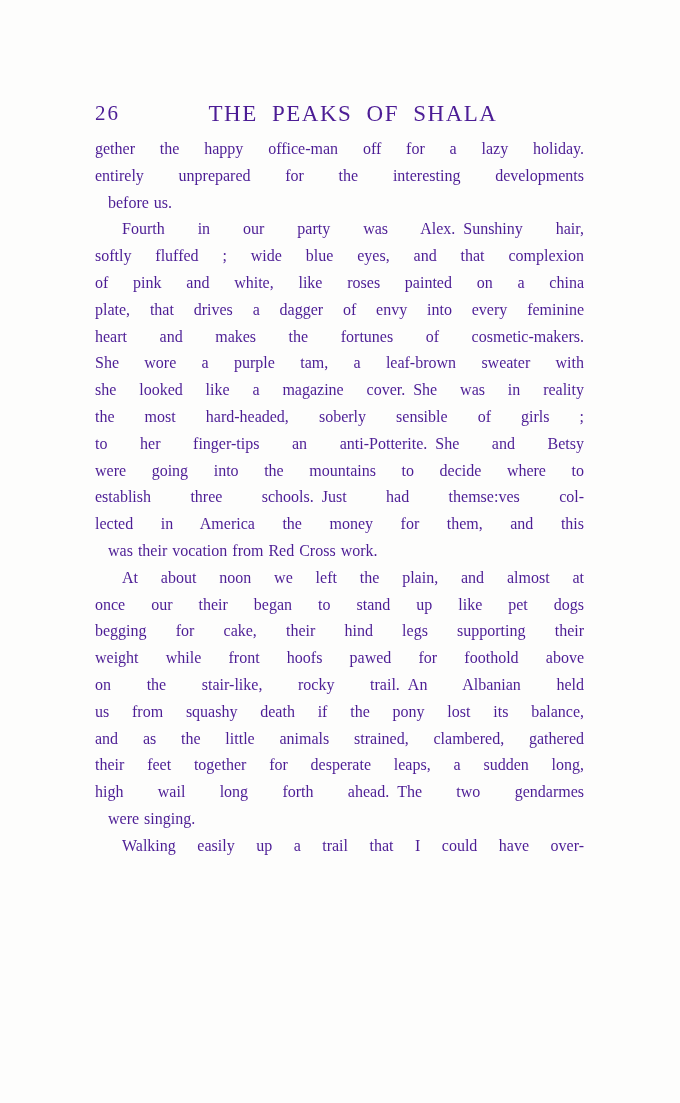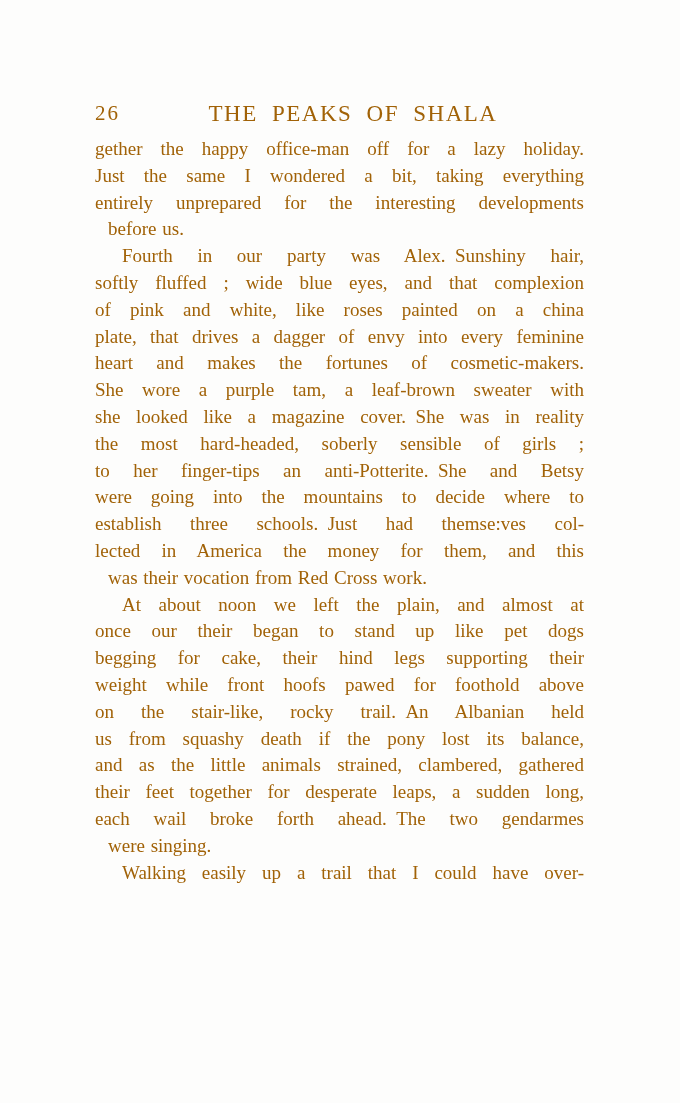--- a/index.html
+++ b/index.html
@@ -5,21 +5,21 @@
   html, body {
     margin: 0;
     padding: 0;
     background: #ffffff;
   }
   .page {
     position: relative;
     width: 680px;
     height: 1103px;
     background: #fdfdfc;
-    color: #a16207;
+    color: #4c1d95;
     font-family: "Liberation Serif", serif;
     overflow: hidden;
   }
   .header {
     position: absolute;
     top: 101px;
     left: 95px;
     width: 489px;
     height: 26px;
   }
@@ -40,21 +40,21 @@
     word-spacing: 7px;
     white-space: nowrap;
   }
   .textblock {
     position: absolute;
     top: 136px;
     left: 95px;
     width: 489px;
   }
   .line {
-    font-size: 19px;
+    font-size: 16px;
     line-height: 26.8px;
     text-align: justify;
     text-align-last: justify;
     word-spacing: 1px;
   }
   .line.end {
     text-align-last: left;
     margin-left: 13px;
   }
   .line.indent {
@@ -68,21 +68,20 @@
 
   <div class="header">
     <span class="pagenum">26</span>
     <span class="running-title">THE PEAKS OF SHALA</span>
   </div>
 
   <div class="textblock">
 
     <div class="para">
       <div class="line">gether the happy office-man off for a lazy holiday.</div>
-      <div class="line">Just the same I wondered a bit, taking everything</div>
       <div class="line">entirely unprepared for the interesting developments</div>
       <div class="line end">before us.</div>
     </div>
 
     <div class="para">
       <div class="line indent">Fourth in our party was Alex. Sunshiny hair,</div>
       <div class="line">softly fluffed ; wide blue eyes, and that complexion</div>
       <div class="line">of pink and white, like roses painted on a china</div>
       <div class="line">plate, that drives a dagger of envy into every feminine</div>
       <div class="line">heart and makes the fortunes of cosmetic-makers.</div>
@@ -98,21 +97,21 @@
 
     <div class="para">
       <div class="line indent">At about noon we left the plain, and almost at</div>
       <div class="line">once our their began to stand up like pet dogs</div>
       <div class="line">begging for cake, their hind legs supporting their</div>
       <div class="line">weight while front hoofs pawed for foothold above</div>
       <div class="line">on the stair-like, rocky trail. An Albanian held</div>
       <div class="line">us from squashy death if the pony lost its balance,</div>
       <div class="line">and as the little animals strained, clambered, gathered</div>
       <div class="line">their feet together for desperate leaps, a sudden long,</div>
-      <div class="line">each wail broke forth ahead. The two gendarmes</div>
+      <div class="line">high wail long forth ahead. The two gendarmes</div>
       <div class="line end">were singing.</div>
     </div>
 
     <div class="para">
       <div class="line indent">Walking easily up a trail that I could have over-</div>
     </div>
 
   </div>
 </div>
 

